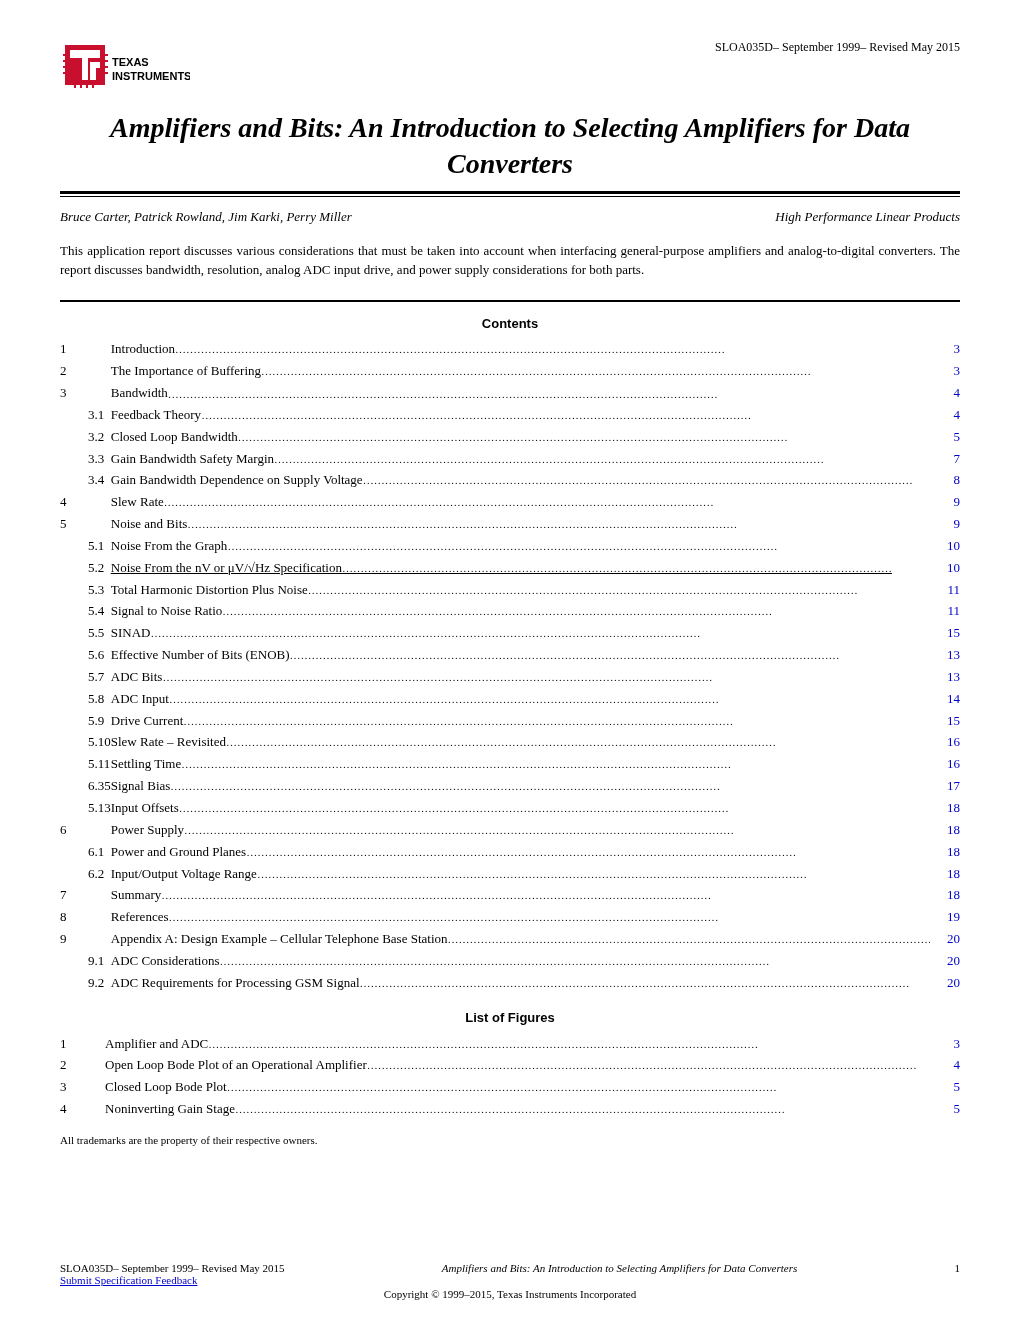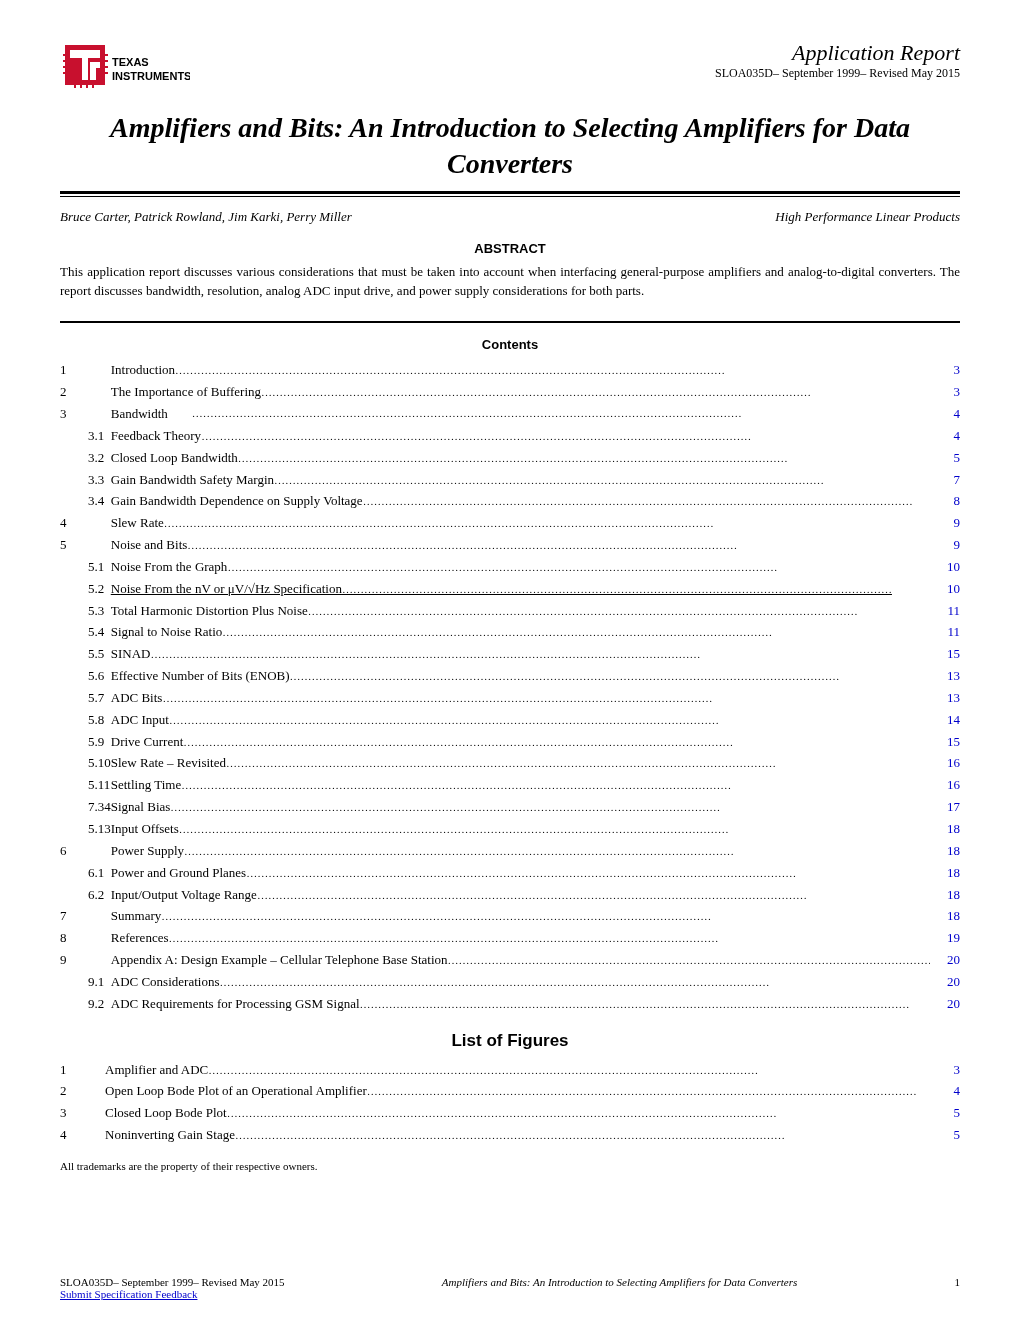--- a/index.html
+++ b/index.html
@@ -154,21 +154,21 @@
       width: 30px;
       text-align: right;
       color: #0000cc;
     }
 
     
     .lof-title {
       text-align: center;
       font-weight: bold;
       font-family: Arial, sans-serif;
-      font-size: 17px;
+      font-size: 13px;
       margin-top: 16px;
       margin-bottom: 8px;
     }
 
     
     .trademark-line {
       font-size: 11px;
       margin-top: 14px;
     }
 
@@ -245,39 +245,37 @@
           <rect x="26" y="44" width="2" height="4" fill="#c8102e"></rect>
           <rect x="32" y="44" width="2" height="4" fill="#c8102e"></rect>
 
           <text x="52" y="26" font-family="Arial" font-size="11" font-weight="bold" fill="#000">TEXAS</text>
           <text x="52" y="40" font-family="Arial" font-size="11" font-weight="bold" fill="#000">INSTRUMENTS</text>
         </g>
       </svg>
     </div>
 
     <div class="report-info">
-      <div class="app-report">Application Report</div>
       <div class="doc-id">SLOA035D– September 1999– Revised May 2015</div>
     </div>
   </div>
 
   <div class="doc-title">
     <h1>Amplifiers and Bits: An Introduction to Selecting Amplifiers for Data Converters</h1>
   </div>
 
   <hr class="hr-thick">
   <hr class="hr-thin">
 
   <div class="authors-line">
     <span>Bruce Carter, Patrick Rowland, Jim Karki, Perry Miller</span>
     <span>High Performance Linear Products</span>
   </div>
 
   <div class="abstract-section">
-    <div class="abstract-title">ABSTRACT</div>
     <p class="abstract-text">This application report discusses various considerations that must be taken into account when interfacing general-purpose amplifiers and analog-to-digital converters. The report discusses bandwidth, resolution, analog ADC input drive, and power supply considerations for both parts.</p>
   </div>
 
   <hr class="section-divider">
 
   <div class="contents-title">Contents</div>
 
   <table class="toc-table">
     <tbody id="toc-body">
     <tr>
@@ -296,21 +294,21 @@
             <div style="display: flex; align-items: baseline;">
               <span>The Importance of Buffering</span>
               <span style="flex: 1 1 0%; overflow: hidden; white-space: nowrap; font-size: 11px;">……………………………………………………………………………………………………………………………………</span>
             </div>
           </td>
           <td class="toc-page" style="color: rgb(0, 0, 204);">3</td>
         </tr>
         <tr>
           <td class="toc-num">3</td>
           <td class="toc-text">
-            <div style="display: flex; align-items: center; gap: 24px;">
+            <div style="display: flex; align-items: flex-end;">
               <span>Bandwidth</span>
               <span style="flex: 1 1 0%; overflow: hidden; white-space: nowrap; font-size: 11px;">……………………………………………………………………………………………………………………………………</span>
             </div>
           </td>
           <td class="toc-page" style="color: rgb(0, 0, 204);">4</td>
         </tr>
         <tr>
           <td class="toc-sub-num" style="padding-left: 28px;">3.1</td>
           <td class="toc-text">
             <div style="display: flex; align-items: baseline; font-family: Liberation Serif, serif;">
@@ -474,21 +472,21 @@
           <td class="toc-sub-num" style="padding-left: 28px;">5.11</td>
           <td class="toc-text">
             <div style="display: flex; align-items: baseline;">
               <span>Settling Time </span>
               <span style="flex: 1 1 0%; overflow: hidden; white-space: nowrap; font-size: 11px;">……………………………………………………………………………………………………………………………………</span>
             </div>
           </td>
           <td class="toc-page" style="color: rgb(0, 0, 204);">16</td>
         </tr>
         <tr>
-          <td class="toc-sub-num" style="padding-left: 28px;">7.34</td>
+          <td class="toc-sub-num" style="padding-left: 28px;">6.35</td>
           <td class="toc-text">
             <div style="display: flex; align-items: baseline;">
               <span>Signal Bias </span>
               <span style="flex: 1 1 0%; overflow: hidden; white-space: nowrap; font-size: 11px;">……………………………………………………………………………………………………………………………………</span>
             </div>
           </td>
           <td class="toc-page" style="color: rgb(0, 0, 204);">17</td>
         </tr>
         <tr>
           <td class="toc-sub-num" style="padding-left: 28px;">5.13</td>
@@ -634,15 +632,16 @@
 
   <div class="footer">
     <div class="footer-top">
       <div class="footer-left">
         <span>SLOA035D– September 1999– Revised May 2015</span>
         <a class="footer-link" href="#">Submit Specification Feedback</a>
       </div>
       <div class="footer-center">Amplifiers and Bits: An Introduction to Selecting Amplifiers for Data Converters</div>
       <div class="footer-right">1</div>
     </div>
+    <div class="footer-copyright">Copyright © 1999–2015, Texas Instruments Incorporated</div>
   </div>
 
 </div>
 
 </body></html>

